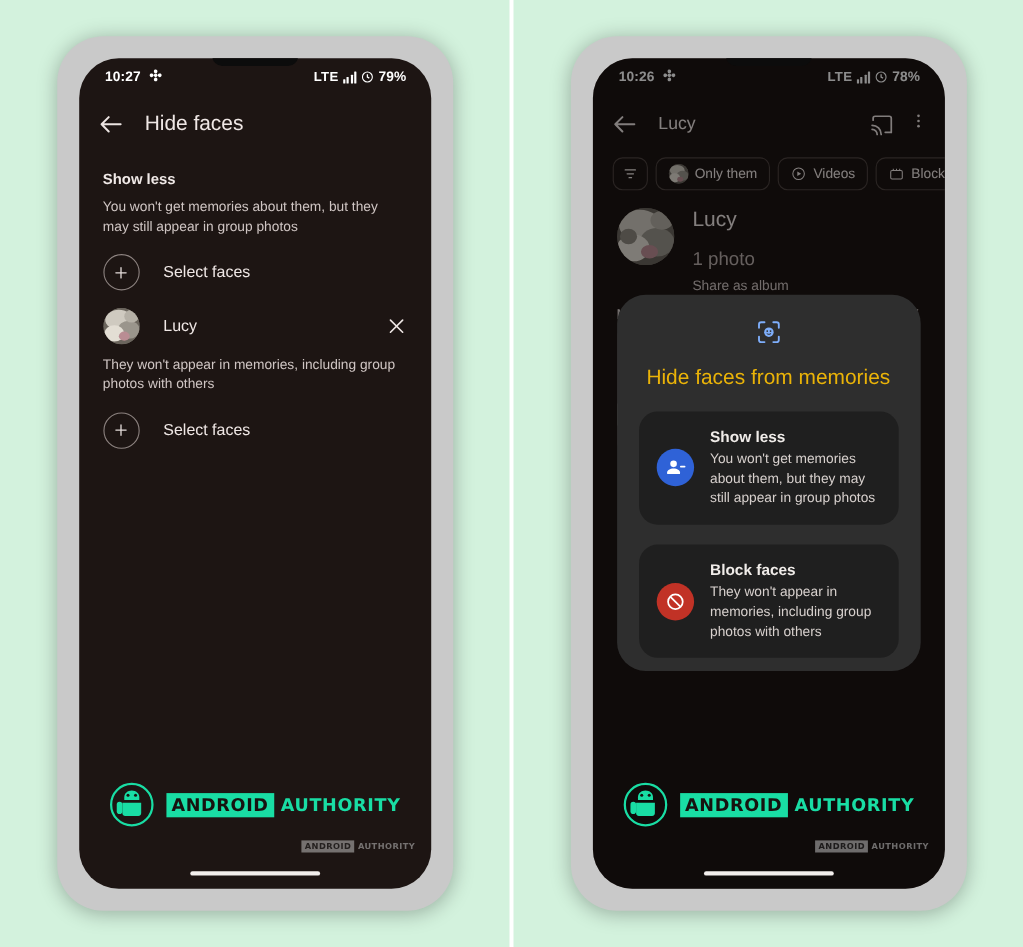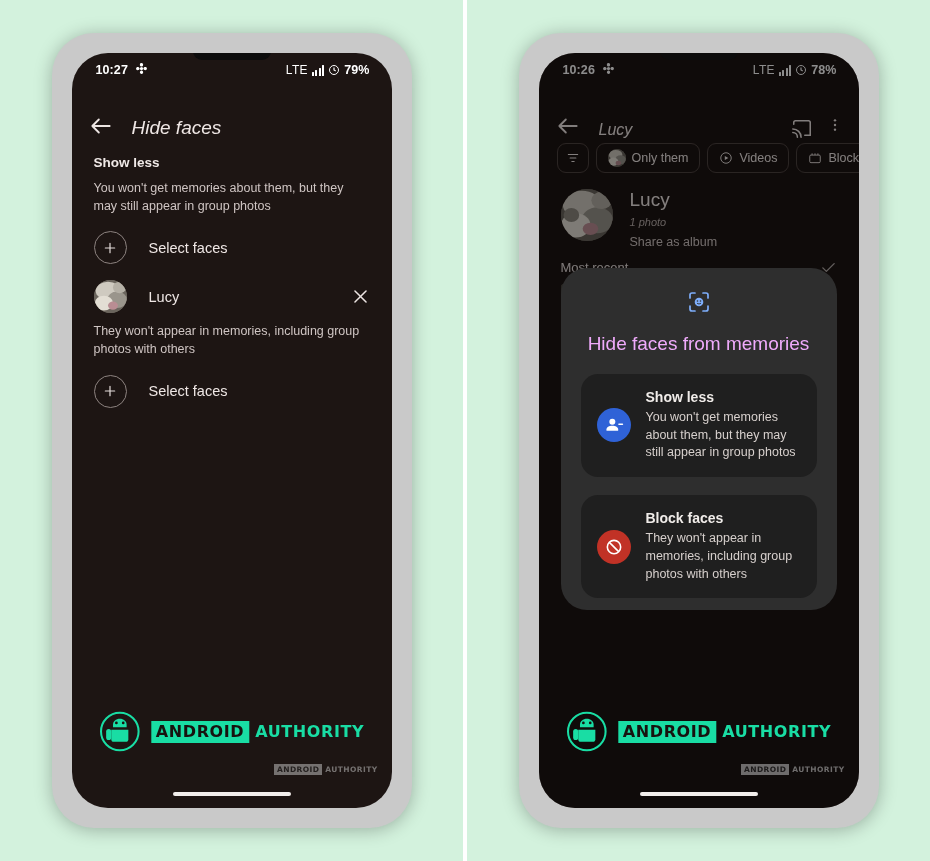--- a/index.html
+++ b/index.html
@@ -49,36 +49,35 @@
   .statusbar {
     height: 34px;
     display: flex; align-items: center; justify-content: space-between;
     padding: 0 22px 0 24px;
     color: #ffffff;
     font-size: 12.5px; font-weight: bold;
     letter-spacing: 0.1px;
   }
   .sb-left { display: flex; align-items: center; gap: 7px; }
   .sb-right { display: flex; align-items: center; gap: 4px; }
-  .sb-right .lte { font-size: 12px; font-weight: normal; letter-spacing: 0.3px; }
+  .sb-right .lte { font-size: 12px; font-weight: bold; letter-spacing: 0.3px; }
   .bars { display: flex; align-items: flex-end; gap: 1.2px; height: 11px; }
   .bars i { display:block; width: 2.2px; background: #fff; border-radius: 0.5px; }
   .bars i:nth-child(1){ height: 3.5px; }
   .bars i:nth-child(2){ height: 5.5px; }
   .bars i:nth-child(3){ height: 8px; }
   .bars i:nth-child(4){ height: 10.5px; }
   .batt { width: 12px; height: 12px; }
 
   
   .appbar {
     height: 52px;
-    display: flex; align-items: flex-end;
+    display: flex; align-items: center;
     padding: 0 16px;
     color: #ece4e2;
-    font-style: italic;
   }
   .appbar .back { width: 26px; height: 26px; flex: 0 0 26px; }
   .appbar .title-lg {
     margin-left: 18px; font-size: 19px; color: #efe7e5; font-weight: normal;
   }
   .appbar .title-sm {
     margin-left: 18px; font-size: 16px; color: #efe7e5; font-weight: normal;
   }
   .appbar .spacer { flex: 1 1 auto; }
   .appbar .act { width: 22px; height: 22px; margin-left: 14px; }
@@ -141,21 +140,21 @@
   .person {
     display: flex; padding: 16px 0 0 22px;
   }
   .person-av {
     width: 52px; height: 52px; border-radius: 50%;
     flex: 0 0 52px; overflow: hidden; background: #6f6a62;
   }
   .person-av svg { width: 100%; height: 100%; }
   .person-txt { margin-left: 17px; }
   .person-name { font-size: 19px; color: #efe7e5; }
-  .person-sub { font-size: 11px; color: #b9aeab; margin-top: 5px; font-style: italic; }
+  .person-sub { font-size: 17px; color: #b9aeab; margin-top: 15px; }
   .person-link { font-size: 12.5px; color: #cfc5c3; margin-top: 7px; }
 
   .sortrow {
     display: flex; align-items: center; justify-content: space-between;
     padding: 10px 22px 0 22px;
     color: #e6dedc; font-size: 13px;
   }
   .check { width: 17px; height: 17px; opacity: .8; }
 
   .thumbstrip { display: flex; gap: 5px; padding: 8px 0 0 22px; }
@@ -180,21 +179,21 @@
     position: absolute;
     left: 22px; right: 22px; top: 215px;
     background: #2e2e2e;
     border-radius: 26px;
     z-index: 30;
     padding: 20px 20px 12px 20px;
   }
   .dlg-icon { display: flex; justify-content: center; margin-top: 2px; }
   .dlg-icon svg { width: 24px; height: 24px; }
   .dlg-title {
-    text-align: center; color: #f0abfc;
+    text-align: center; color: #eab308;
     font-size: 19px; margin-top: 18px; line-height: 1.25;
   }
   .opt {
     background: #1f1f1f; border-radius: 17px;
     display: flex; align-items: center; gap: 15px;
     padding: 15px 16px;
     margin-top: 18px;
   }
   .opt-ic {
     width: 34px; height: 34px; border-radius: 50%;

